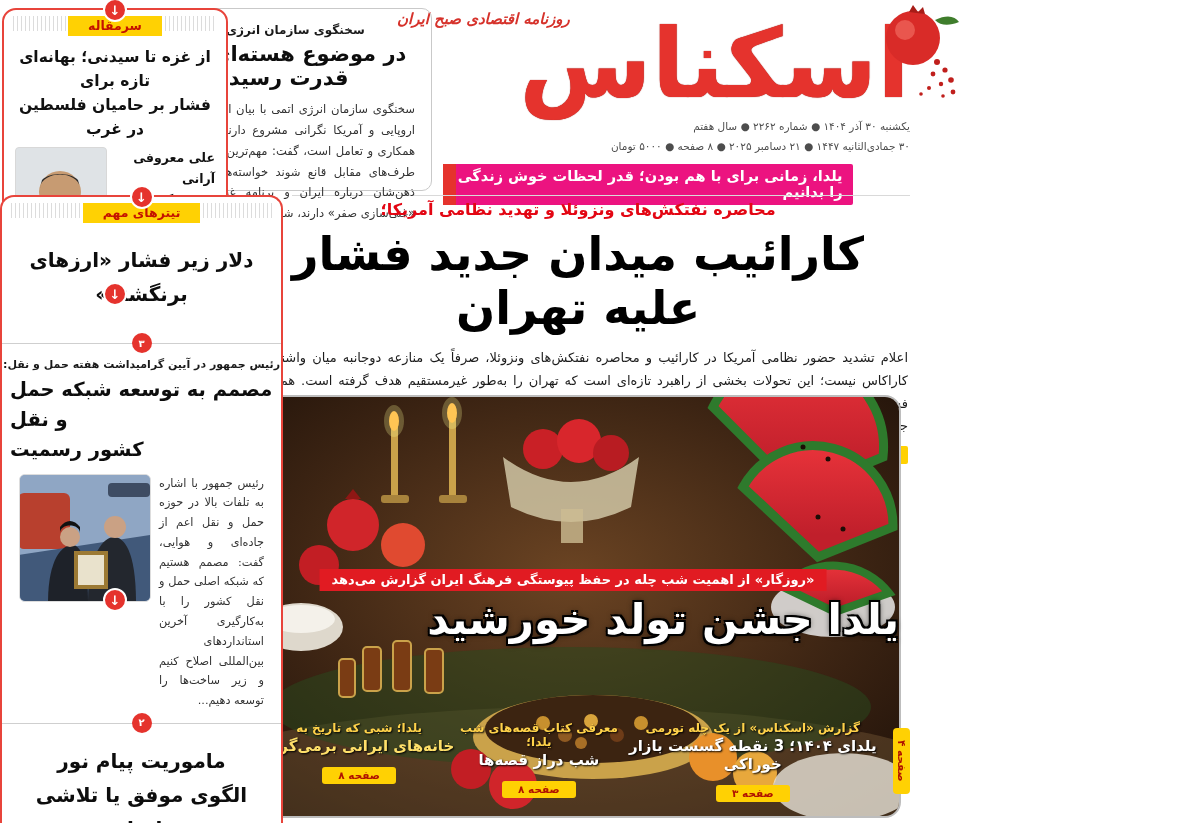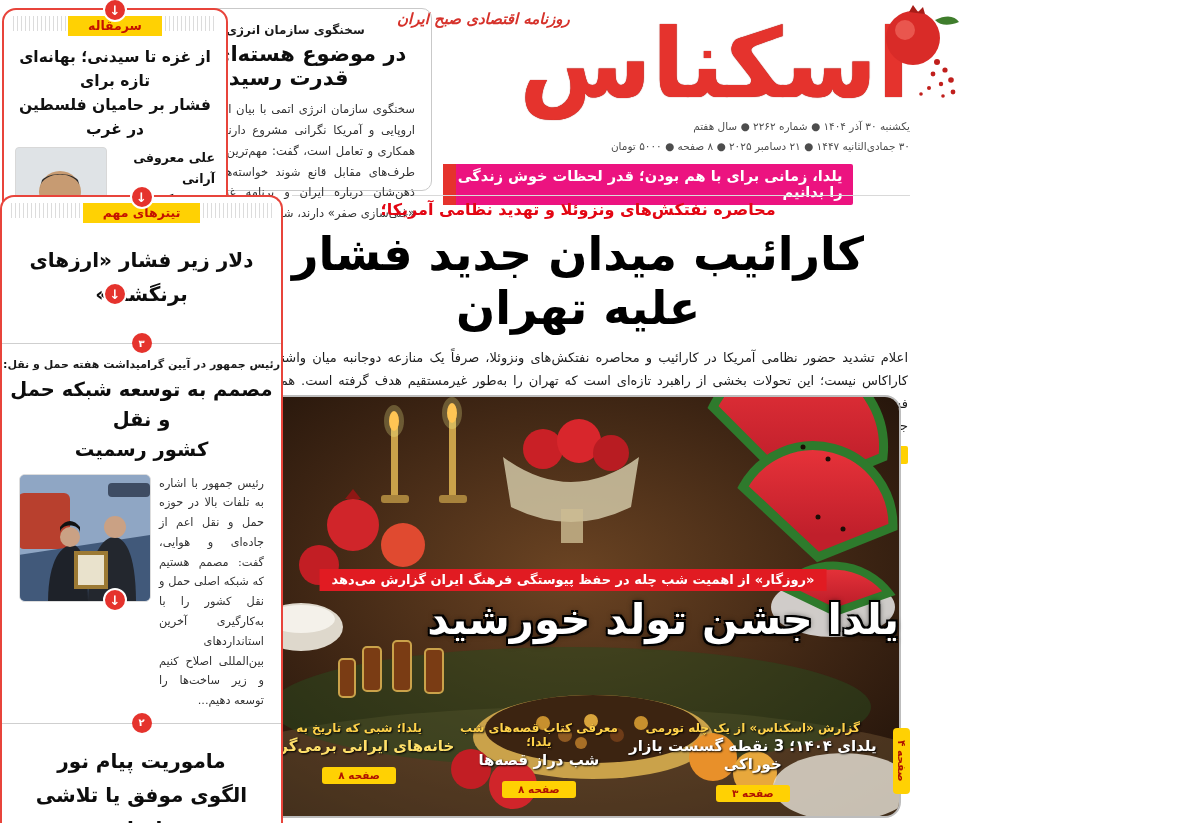--- a/index.html
+++ b/index.html
@@ -76,21 +76,21 @@
   .ps-tab { position:absolute; right:-11px; bottom:22px; width:17px; height:66px; background:#ffd103; border-radius:4px;
     color:#b01200; font-size:10.5px; font-weight:bold; writing-mode:vertical-rl; text-align:center; line-height:17px; }
 
   
   .rcol { top:195px; left:0; width:283px; height:640px; border-radius:14px 14px 0 0; border-bottom:none; right:auto; }
   .rc-h { font-size:20px; font-weight:900; color:#0d0d0d; text-align:center; line-height:1.7; padding:20px 10px; }
   .rc-div { position:relative; height:1px; background:#cfcfcf; margin:12px 0 14px; }
   .badge { position:absolute; top:-10px; left:50%; transform:translateX(-50%); width:20px; height:20px; background:#e5332d;
     border-radius:50%; color:#fff; font-size:10px; font-weight:bold; display:flex; align-items:center; justify-content:center; }
   .rc-kick { text-align:center; font-size:11px; font-weight:bold; color:#1a1a1a; margin-top:4px; }
-  .rc-head2 { text-align:center; font-size:19.5px; font-weight:900; color:#0d0d0d; line-height:1.55; margin:4px 8px 8px; }
+  .rc-head2 { text-align:left; font-size:19.5px; font-weight:900; color:#0d0d0d; line-height:1.55; margin:4px 8px 8px; }
   .rc-row { display:flex; gap:8px; padding:0 17px; }
   .rc-body { font-size:11.3px; color:#333; text-align:justify; line-height:1.75; flex:1; }
   .rc-photo { width:132px; height:128px; border:1px solid #ddd; border-radius:6px; overflow:hidden; flex:none; background:#9db3cd; }
 </style>
 </head>
 <body>
 
 <div class="page">
 
   <header class="masthead">

